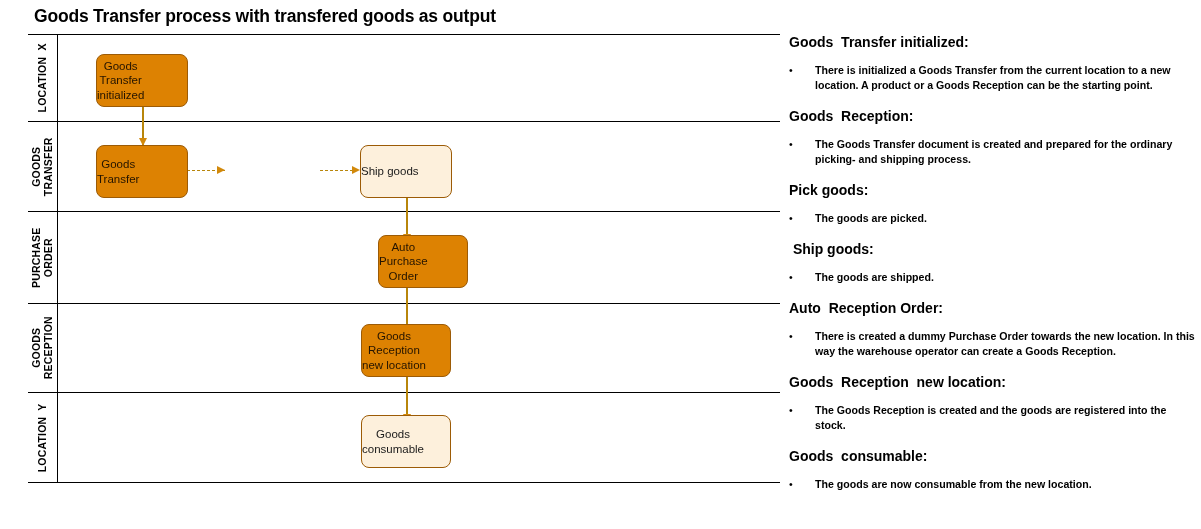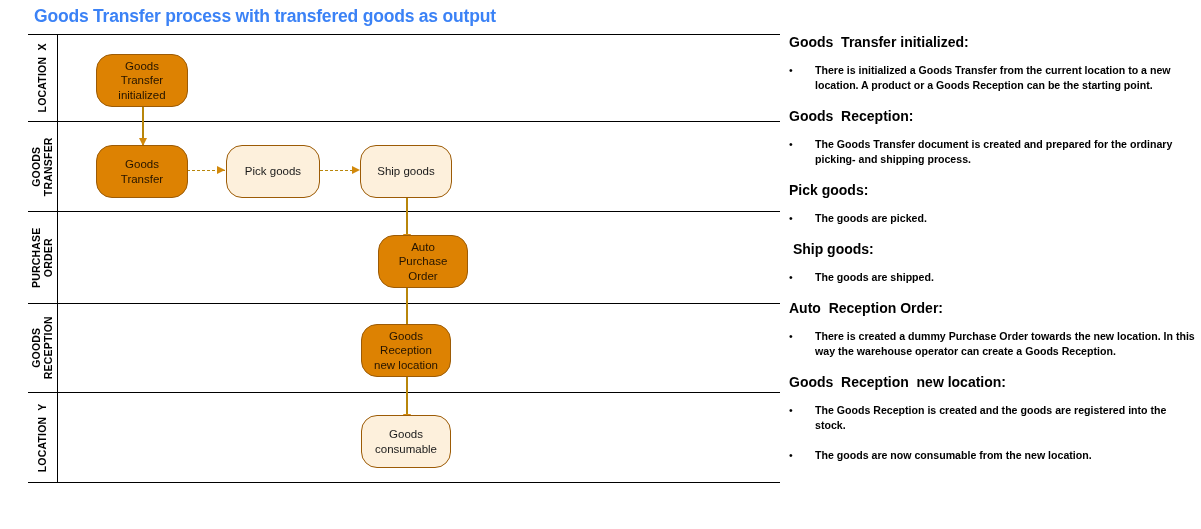--- a/index.html
+++ b/index.html
@@ -16,21 +16,21 @@
     overflow: hidden;
   }
 
   
   #title {
     position: absolute;
     left: 34px;
     top: 6px;
     font-size: 17.5px;
     font-weight: bold;
-    color: #3b82f6;
+    color: #000000;
     letter-spacing: -0.2px;
     white-space: nowrap;
   }
 
   
   #diagram {
     position: absolute;
     left: 28px;
     top: 34px;
     width: 752px;
@@ -64,24 +64,24 @@
     font-size: 10.5px;
     font-weight: bold;
     color: #000000;
     letter-spacing: 0.2px;
     line-height: 1.12;
   }
 
   
   .node {
     position: absolute;
-    border-radius: 16px;
+    border-radius: 8px;
     display: flex;
     align-items: center;
-    justify-content: center;
+    justify-content: flex-start;
     text-align: center;
     font-size: 11.5px;
     line-height: 1.25;
     color: #1a1a1a;
     white-space: pre-line;
     z-index: 3;
   }
   .node.filled {
     background: #DD8202;
     border: 1.7px solid #9C5B06;
@@ -221,23 +221,20 @@
       <span>Goods
 Transfer
 initialized</span>
     </div>
 
     <div class="node filled" style="left:68px;top:111px;width:92px;height:53px;">
       <span>Goods
 Transfer</span>
     </div>
 
-    <div class="node hollow" style="left:198px;top:111px;width:94px;height:53px;">
-      <span>Pick goods</span>
-    </div>
 
     <div class="node hollow" style="left:332px;top:111px;width:92px;height:53px;">
       <span>Ship goods</span>
     </div>
 
     <div class="node filled" style="left:350px;top:201px;width:90px;height:53px;">
       <span>Auto
 Purchase
 Order</span>
     </div>
@@ -299,20 +296,21 @@
 
     <div class="legend-entry">
       <div class="legend-head">Goods  Reception  new location:</div>
       <div class="legend-bullet-row">
         <div class="legend-bullet">•</div>
         <div class="legend-text">The Goods Reception is created and the goods are registered into the stock.</div>
       </div>
     </div>
 
     <div class="legend-entry">
+      <div class="legend-head">Goods  consumable:</div>
       <div class="legend-bullet-row">
         <div class="legend-bullet">•</div>
         <div class="legend-text">The goods are now consumable from the new location.</div>
       </div>
     </div>
 
   </div>
 
 </div>
 

